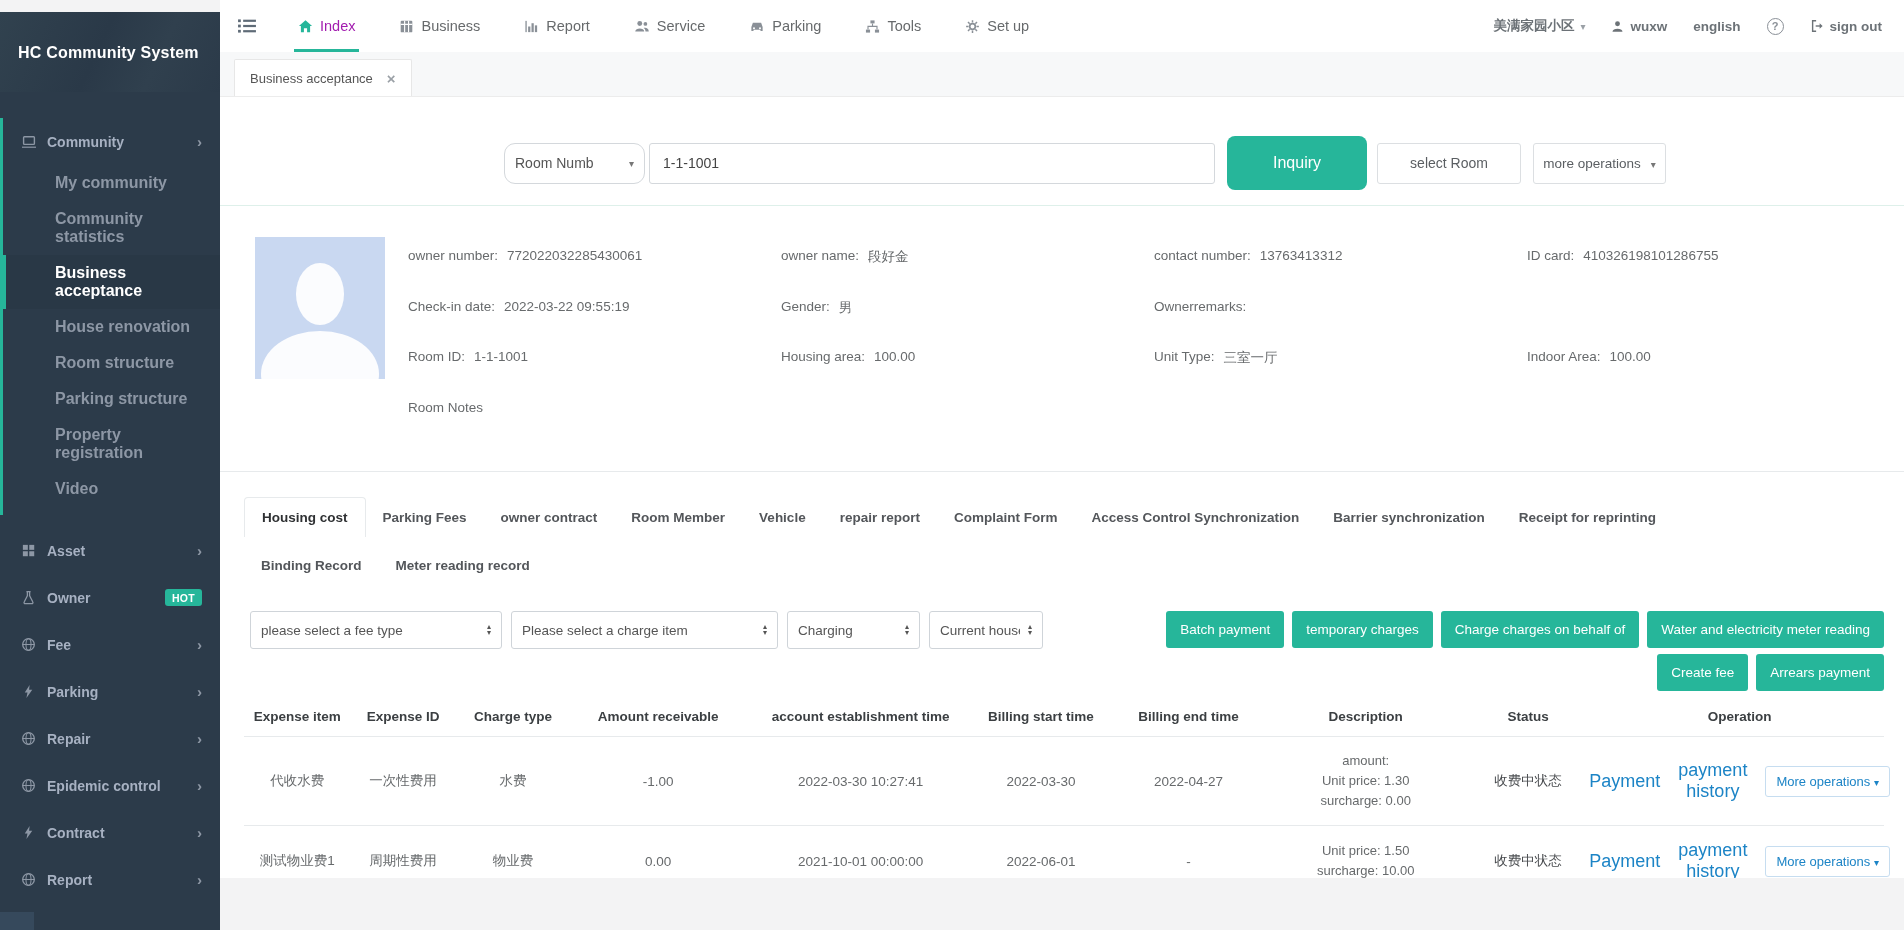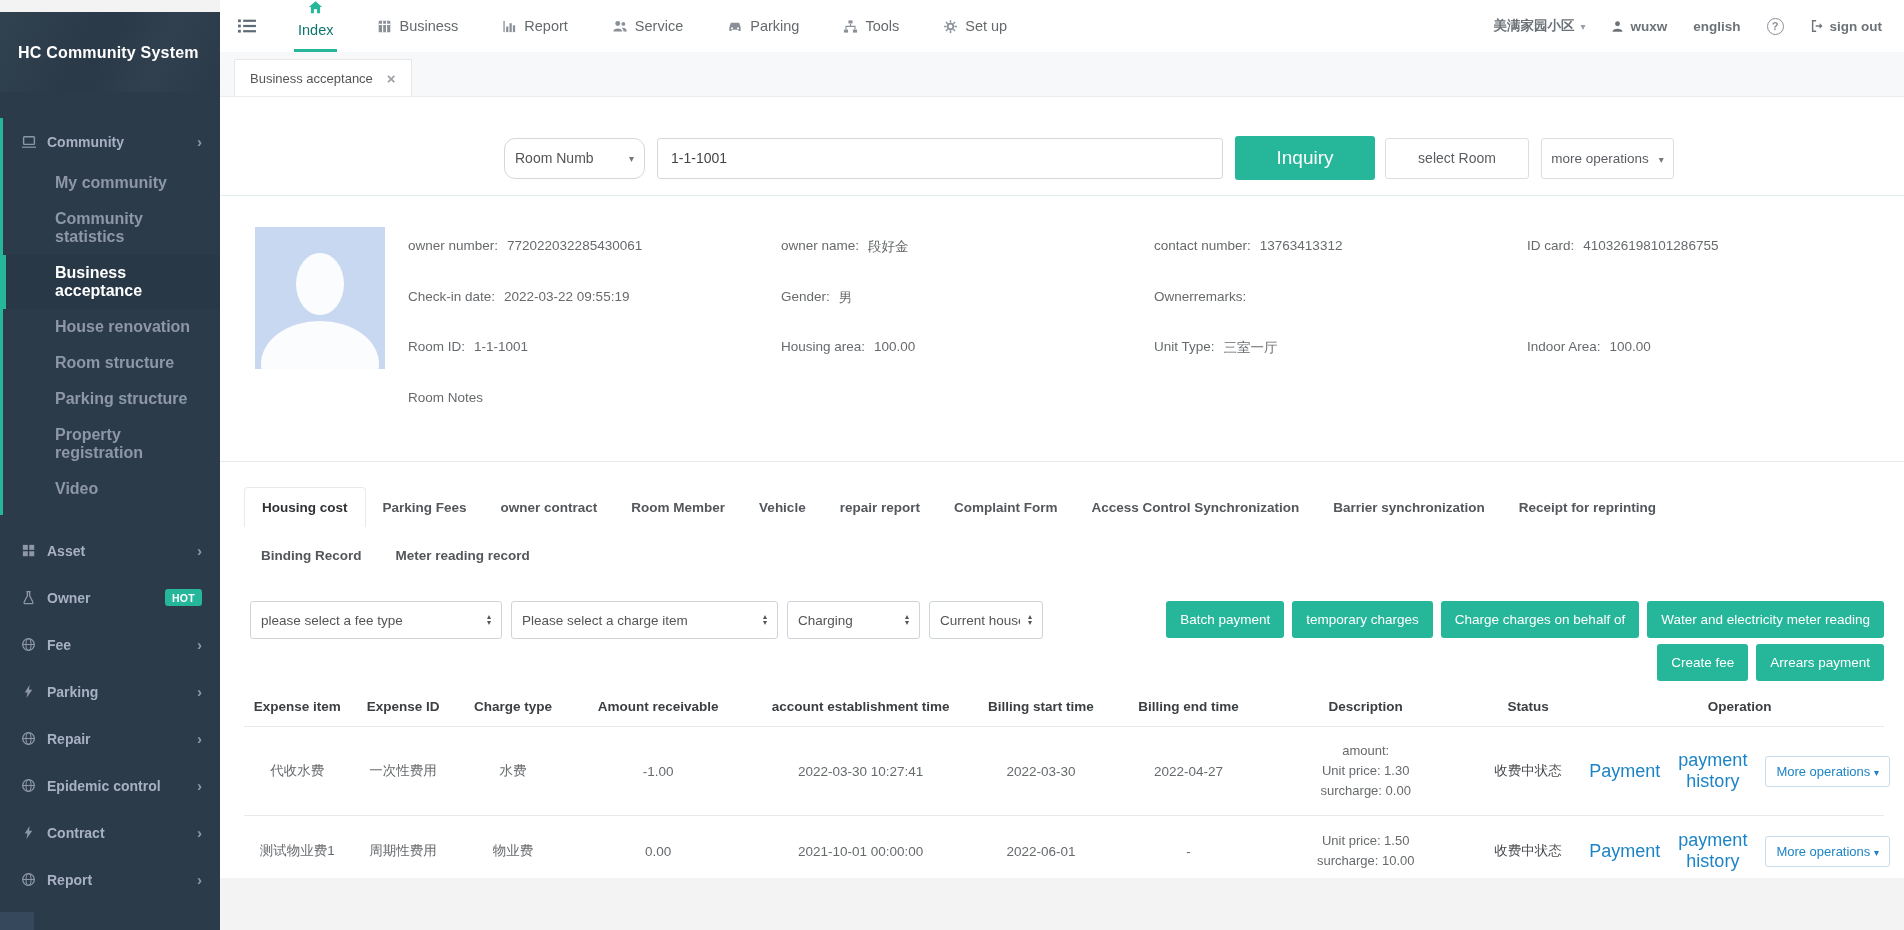--- a/index.html
+++ b/index.html
@@ -29,21 +29,21 @@
   .sidebar-foot { position:absolute; left:0; bottom:0; width:34px; height:30px; background:#36495c; cursor:pointer; }
 
   
   .main { margin-left:220px; }
   .topbar { height:52px; background:#fff; display:flex; align-items:stretch; padding:0 22px 0 16px; }
   .burger { display:flex; align-items:center; margin-right:40px; cursor:pointer; color:#5f6b77; }
   .topnav { display:flex; align-items:stretch; gap:44px; }
   .topnav-item { display:flex; align-items:center; gap:7px; font-size:14.5px; color:#676a6c;
     cursor:pointer; position:relative; }
   .topnav-item .nicon { color:#8a9097; }
-  .topnav-item.active { color:#0f766e;flex-direction:column; }
+  .topnav-item.active { color:#a21caf; }
   .topnav-item.active .nicon { color:#26b69a; }
   .topnav-item.active::after { content:""; position:absolute; left:-4px; right:-4px; bottom:0; height:3px; background:#26b69a; }
   .top-right { margin-left:auto; display:flex; align-items:center; gap:26px; font-size:13.5px; color:#676a6c; }
   .tr-item { display:flex; align-items:center; gap:6px; cursor:pointer; font-weight:bold; color:#6c7277; }
   .tr-item .caret { font-size:10px; color:#9aa0a6; }
   .q-circle { width:17px; height:17px; border:1.5px solid #8a9097; border-radius:50%;
     display:flex; align-items:center; justify-content:center; font-size:11px; font-weight:bold; color:#8a9097; }
 
   
   .tabstrip { height:45px; background:#f7f8f9; border-bottom:1px solid #ececec; display:flex;
@@ -52,26 +52,26 @@
     height:37px; display:flex; align-items:center; gap:14px; padding:0 15px; font-size:13px; color:#555; cursor:pointer; }
   .page-tab .close { color:#9aa0a6; font-size:15px; font-weight:bold; cursor:pointer; line-height:1; }
 
   
   .content { background:#fff; height:781px; overflow:hidden; }
 
   .search-row { display:flex; align-items:center; padding:39px 0 15px 284px; }
   .fake-select { height:41px; border:1px solid #d4d8dc; border-radius:3px; background:#fff;
     display:flex; align-items:center; justify-content:space-between; padding:0 10px; font-size:14px;
     color:#555; cursor:pointer; }
-  .sel-type { width:141px; margin-right:12px;border-radius:11px; }
+  .sel-type { width:141px; margin-right:4px;border-radius:11px; }
   .search-input { width:566px; height:41px; border:1px solid #d4d8dc; border-radius:3px;
     padding:0 13px; font-size:14px; color:#444; outline:none; font-family:inherit; }
   .btn { border:none; border-radius:3px; font-size:13.5px; cursor:pointer; font-family:inherit; }
   .btn-primary { background:#26b69a; color:#fff; }
-  .btn-inquiry { width:140px; height:44px; margin-left:12px; font-size:19px; }
+  .btn-inquiry { width:140px; height:54px; margin-left:12px; font-size:16px;border-radius:8px; }
   .btn-ghost { background:#fff; border:1px solid #dcdfe2; color:#5a5e62; }
   .btn-selroom { width:144px; height:41px; margin-left:10px; font-size:14px; }
   .btn-moreops { width:133px; height:41px; margin-left:12px; font-size:13.5px; }
   .caret-sm { font-size:10px; color:#777; margin-left:6px; }
 
   .divider-mint { border-top:1px solid #def0ea; }
   .divider-gray { border-top:1px solid #e7eaec; }
 
   .owner-section { display:flex; padding:31px 0 26px 35px; }
   .avatar { width:130px; height:142px; background:#c9d8f1; position:relative; overflow:hidden; flex:0 0 130px; }

